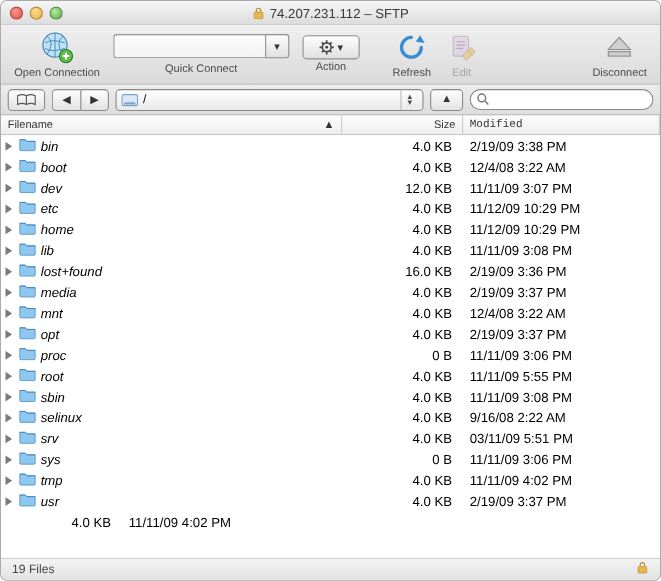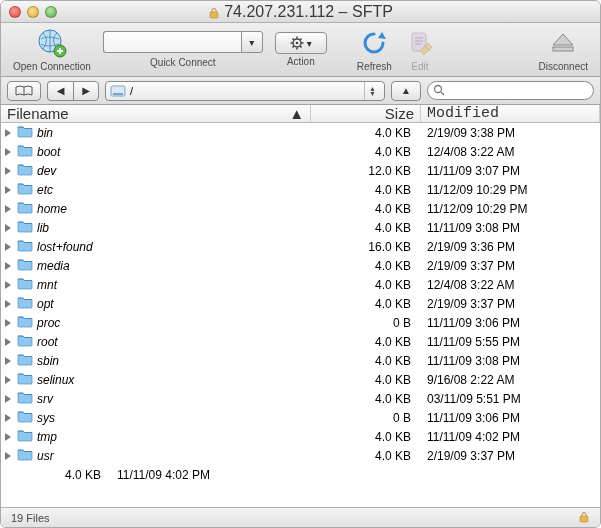--- a/index.html
+++ b/index.html
@@ -27,21 +27,21 @@
   }
   .traffic-lights { display: flex; gap: 6px; margin-left: 8px; }
   .tl { width: 12px; height: 12px; border-radius: 50%; border: 0.5px solid rgba(0,0,0,.25); }
   .tl.red { background: radial-gradient(circle at 40% 35%, #ff9b93, #e0443e); }
   .tl.yellow { background: radial-gradient(circle at 40% 35%, #ffe08a, #e1a93d); }
   .tl.green { background: radial-gradient(circle at 40% 35%, #b6eaa1, #58a942); }
   .title-text {
     position: absolute;
     left: 0; right: 0;
     text-align: center;
-    font-size: 16px;
+    font-size: 12px;
     color: #3a3a3a;
     pointer-events: none;
   }
   .title-text svg { vertical-align: -2px; margin-right: 4px; }
 
   
   .toolbar {
     height: 54px;
     background: linear-gradient(#efefef, #dadada);
     border-bottom: 1px solid #a3a3a3;
@@ -135,21 +135,21 @@
     outline: none;
   }
   .search-wrap svg { position:absolute; left:6px; top:3px; }
 
   
   .listhdr {
     display:flex;
     height: 18px;
     background: linear-gradient(#fdfdfd, #ededed);
     border-bottom: 1px solid #b8b8b8;
-    font-size: 15px;
+    font-size: 10px;
     color: #333;
   }
   .listhdr .col {
     border-right: 1px solid #ccc;
     padding: 2px 6px;
     display:flex; align-items:center;
   }
   .col-name { width: 310px; }
   .col-size { width: 110px; justify-content:flex-end; padding-right: 20px; }
   .col-mod { flex: 1; font-family: Liberation Mono, monospace; }

